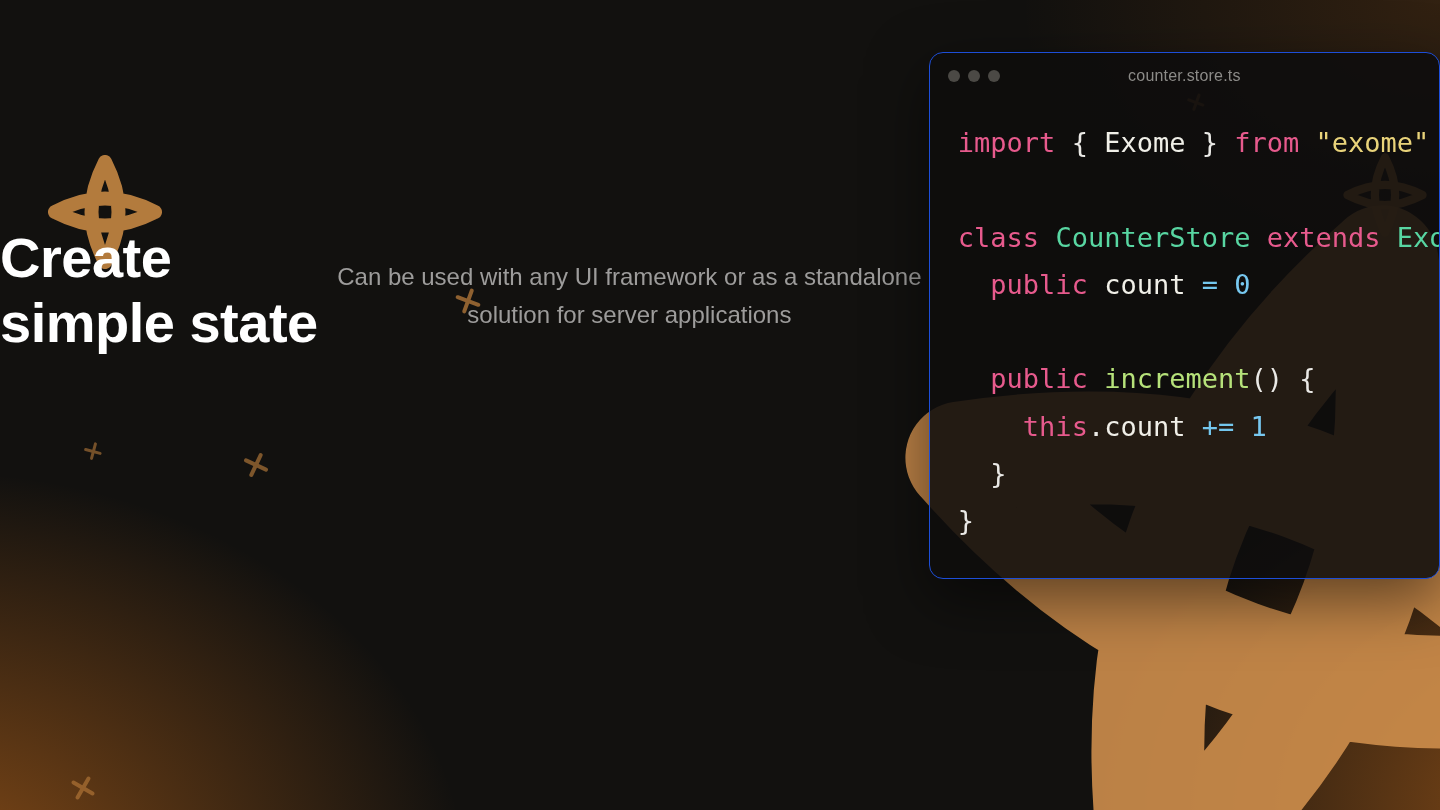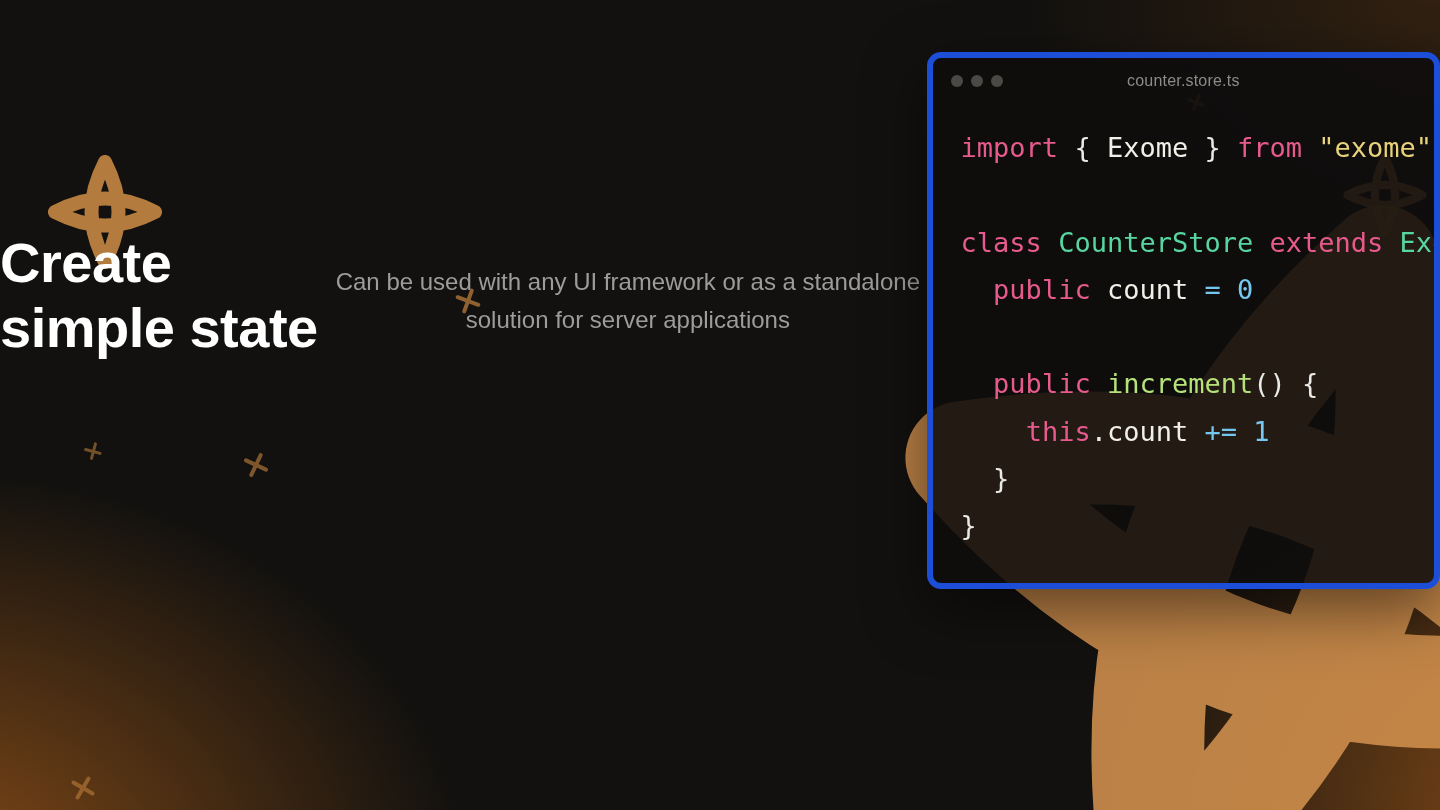--- a/index.html
+++ b/index.html
@@ -64,21 +64,21 @@
       text-align: center;
       max-width: 780px;
       font-weight: 400;
     }
 
     
     .window {
       margin-top: 52px;
       width: 780px;
       background: rgba(14,13,12,0.88);
-      border: 6px solid #1d4ed8;
+      border: 1px solid #1d4ed8;
       border-radius: 14px;
       overflow: hidden;
       box-shadow: 0 20px 60px rgba(0,0,0,0.5);
     }
     .win-header {
       display: flex;
       align-items: center;
       height: 46px;
       padding: 0 18px;
       position: relative;

